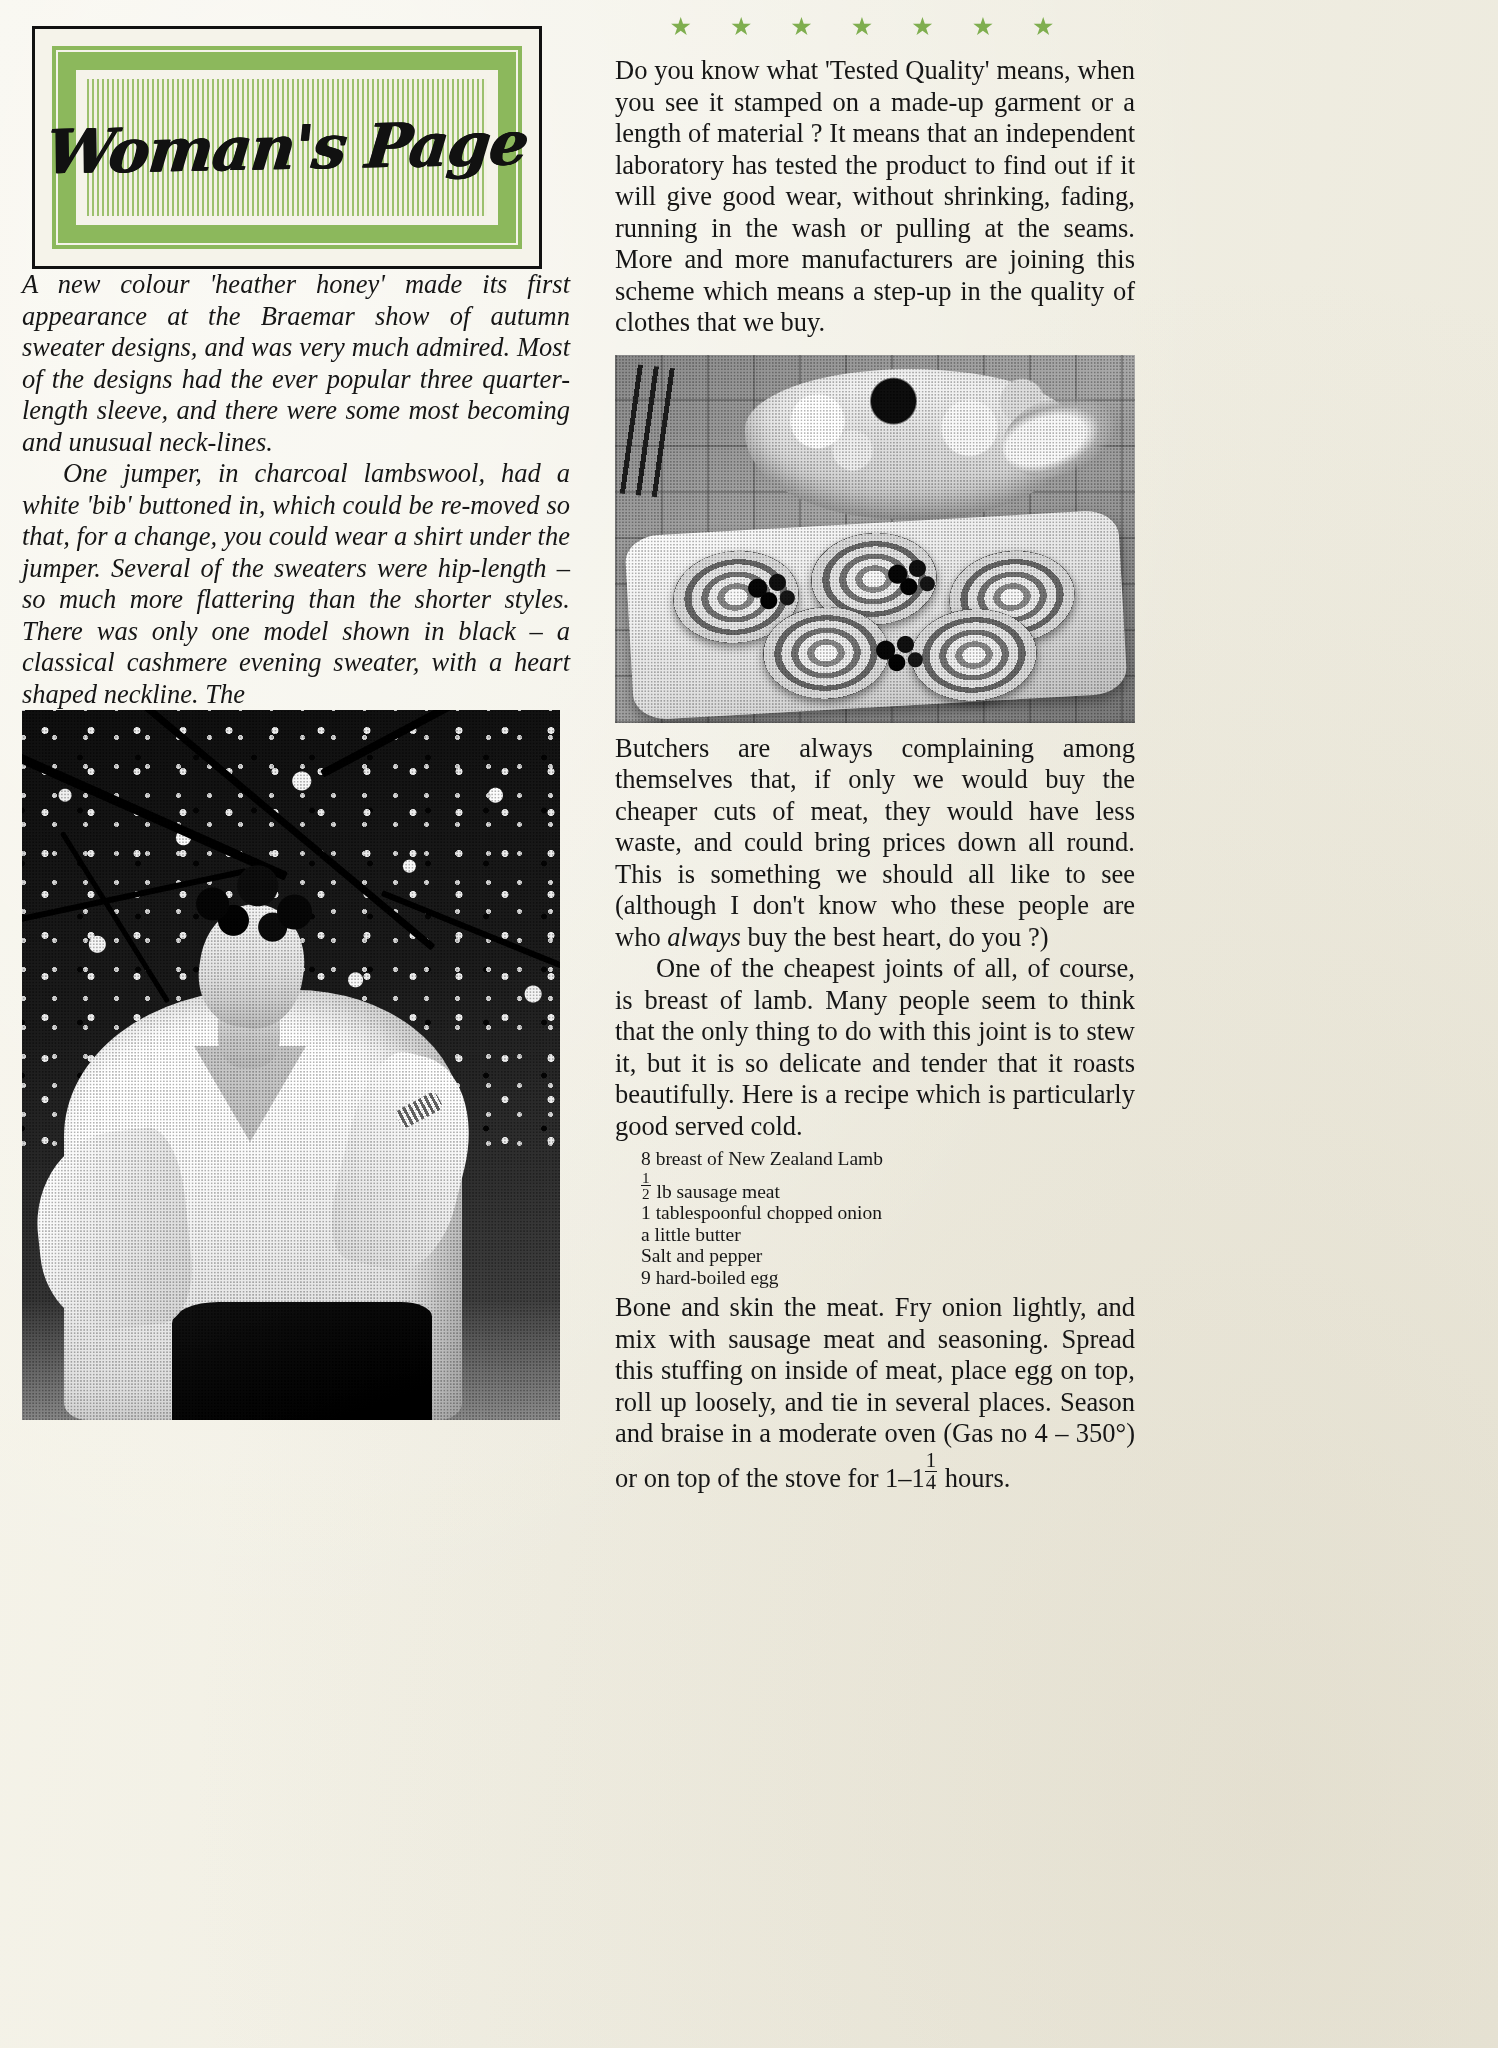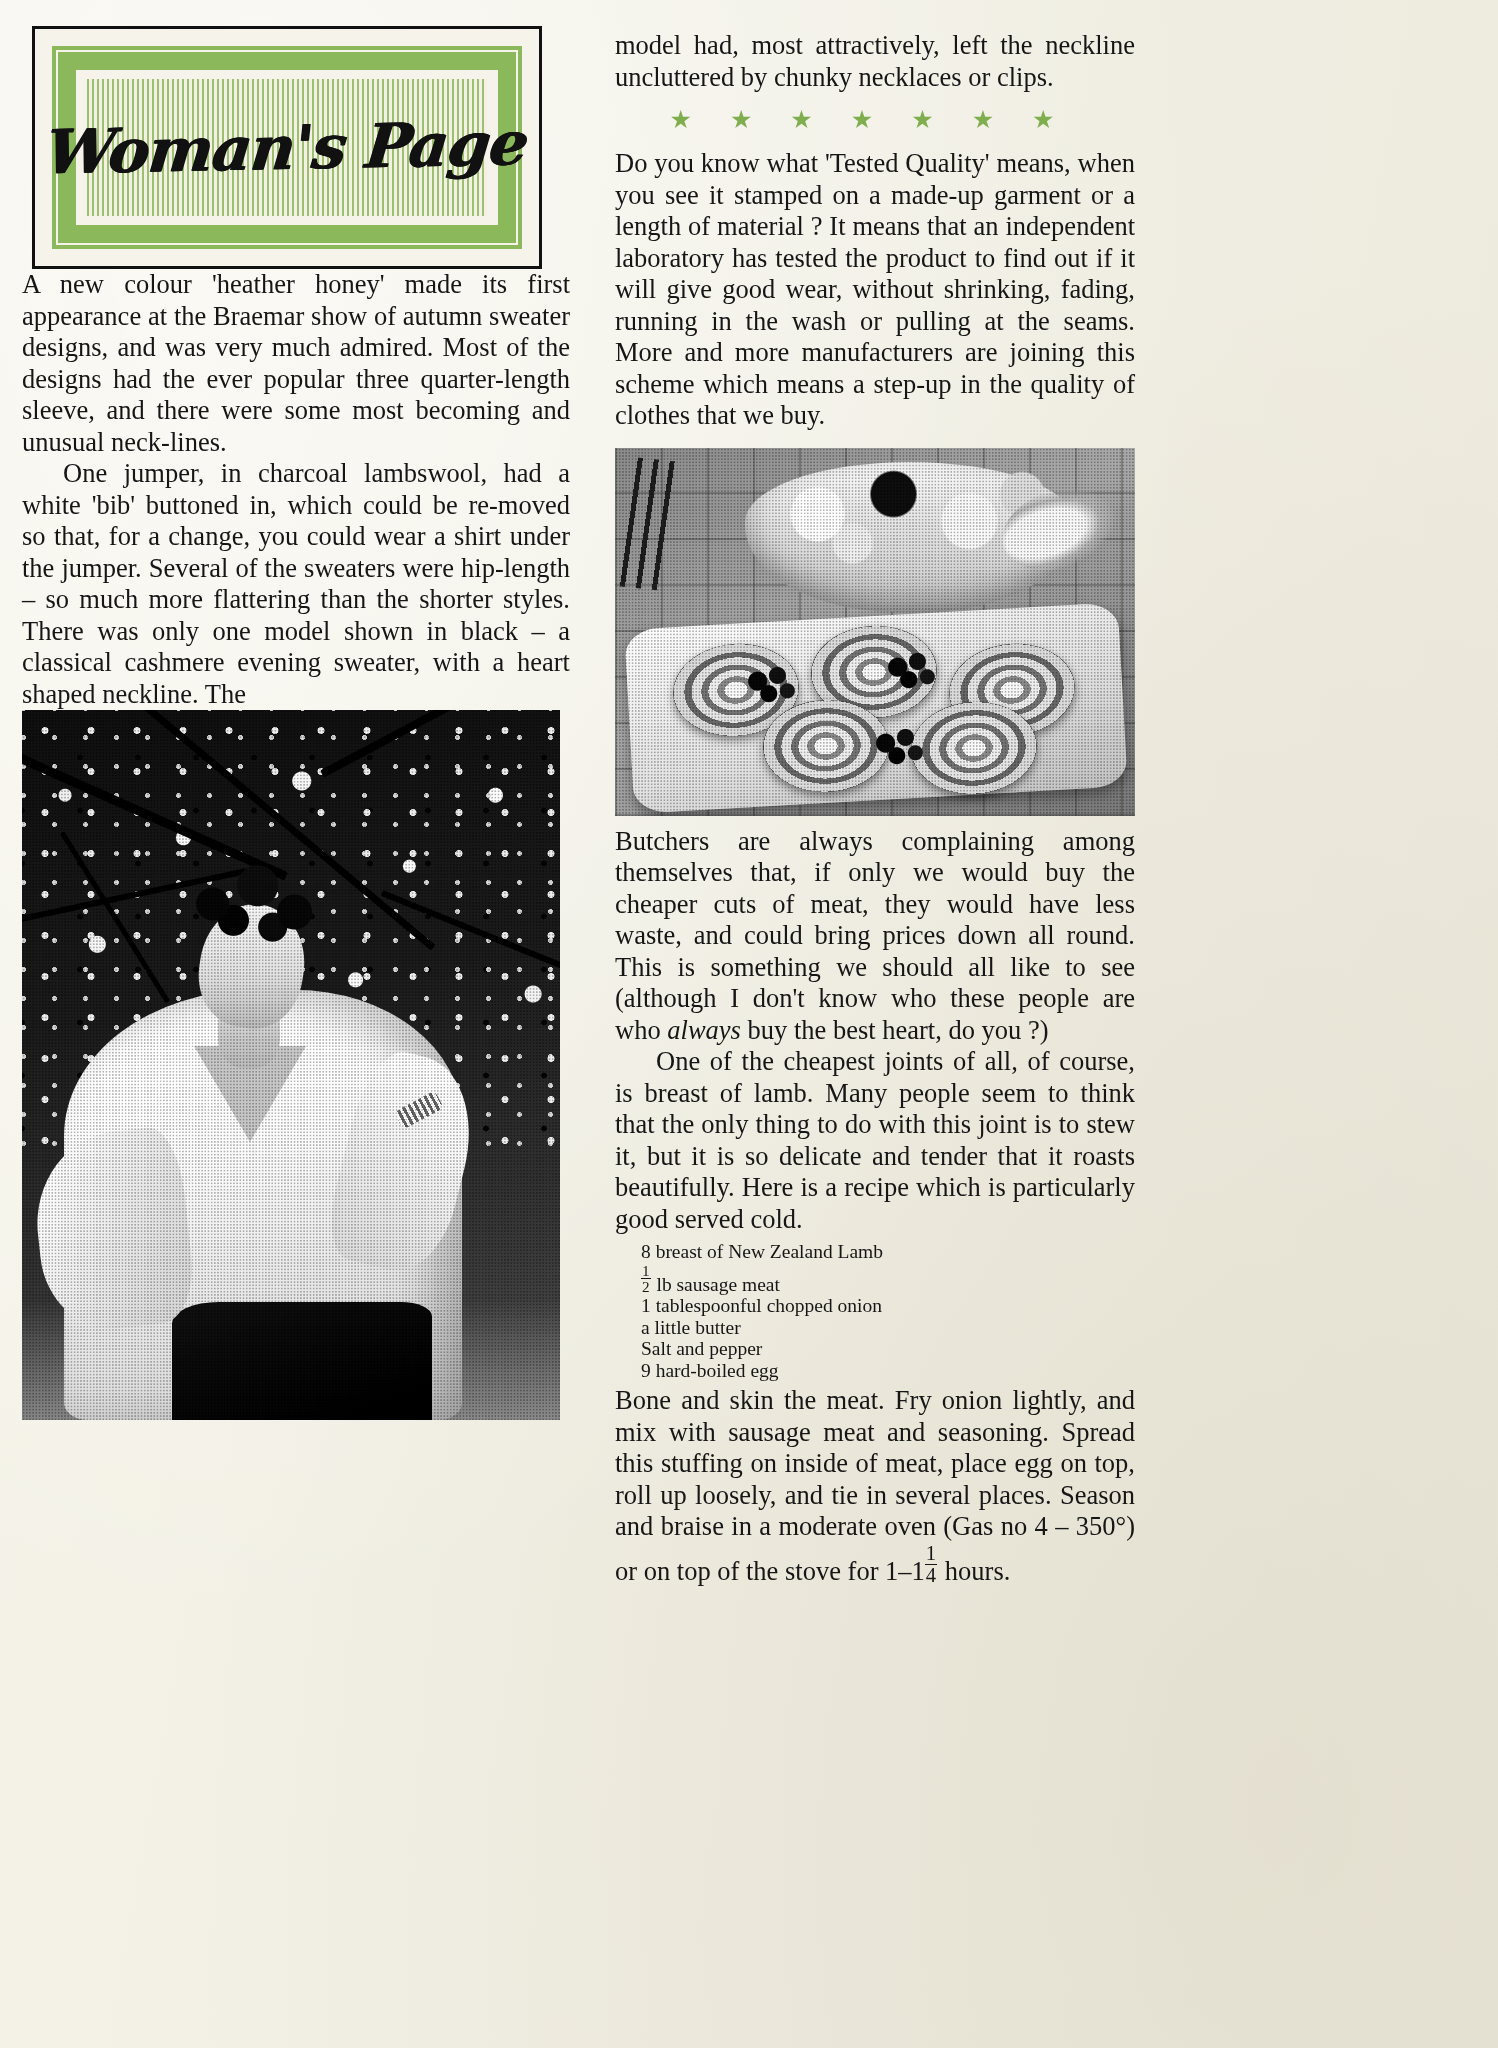--- a/index.html
+++ b/index.html
@@ -131,21 +131,21 @@
     text-justify: inter-word;
     hyphens: manual;
   }
   .body-text p {
     margin: 0;
   }
   .body-text p.indent {
     text-indent: 1.55em;
   }
 
-  .col-left .body-text { width: 548px; }
+  .col-left .body-text { width: 548px; font-style: italic; }
   .col-right .body-text { width: 520px; }
 
   
   .caption {
     font-style: italic;
     font-size: 25px;
     line-height: 29px;
     margin-top: 18px;
     margin-bottom: 8px;
     white-space: nowrap;
@@ -463,23 +463,20 @@
         <div class="pm-head"></div>
         <div class="pm-hair"></div>
         <div class="pm-bracelet"></div>
         <div class="halftone"></div>
       </div>
 
     </div>
 
     <div class="col-right">
 
-      <div class="body-text" style="margin-top:30px;">
-        <p>model had, most attractively, left the neckline uncluttered by chunky necklaces or clips.</p>
-      </div>
 
       <div class="stars" id="star-row" style="color: rgb(127, 174, 79);">
           <span>★</span>
           <span>★</span>
           <span>★</span>
           <span>★</span>
           <span>★</span>
           <span>★</span>
           <span>★</span>
         </div>

